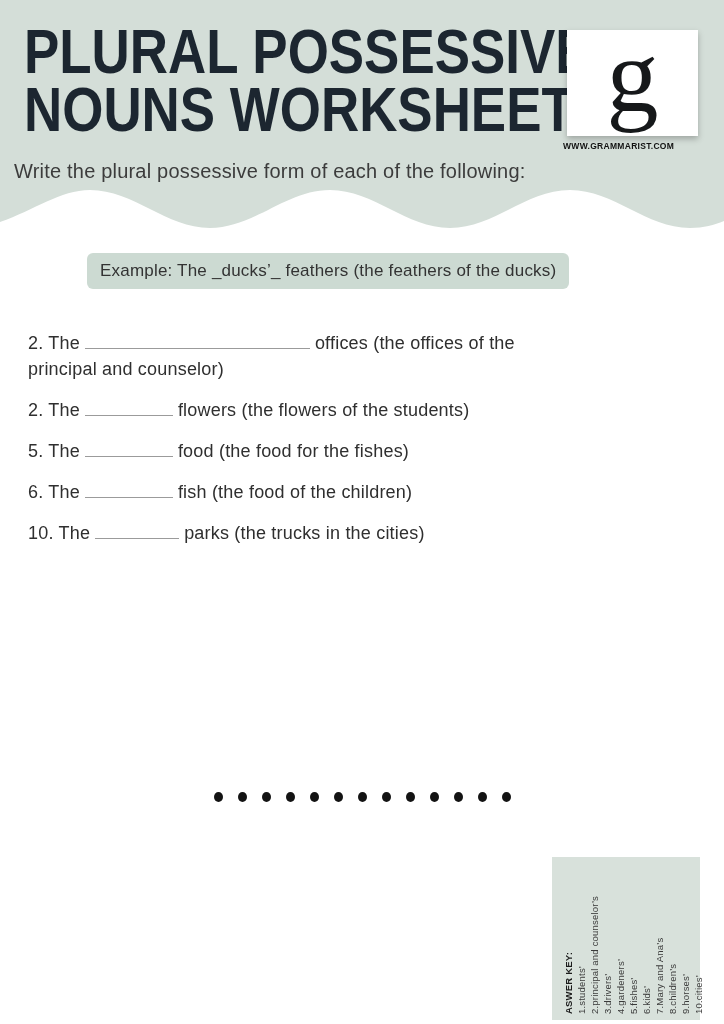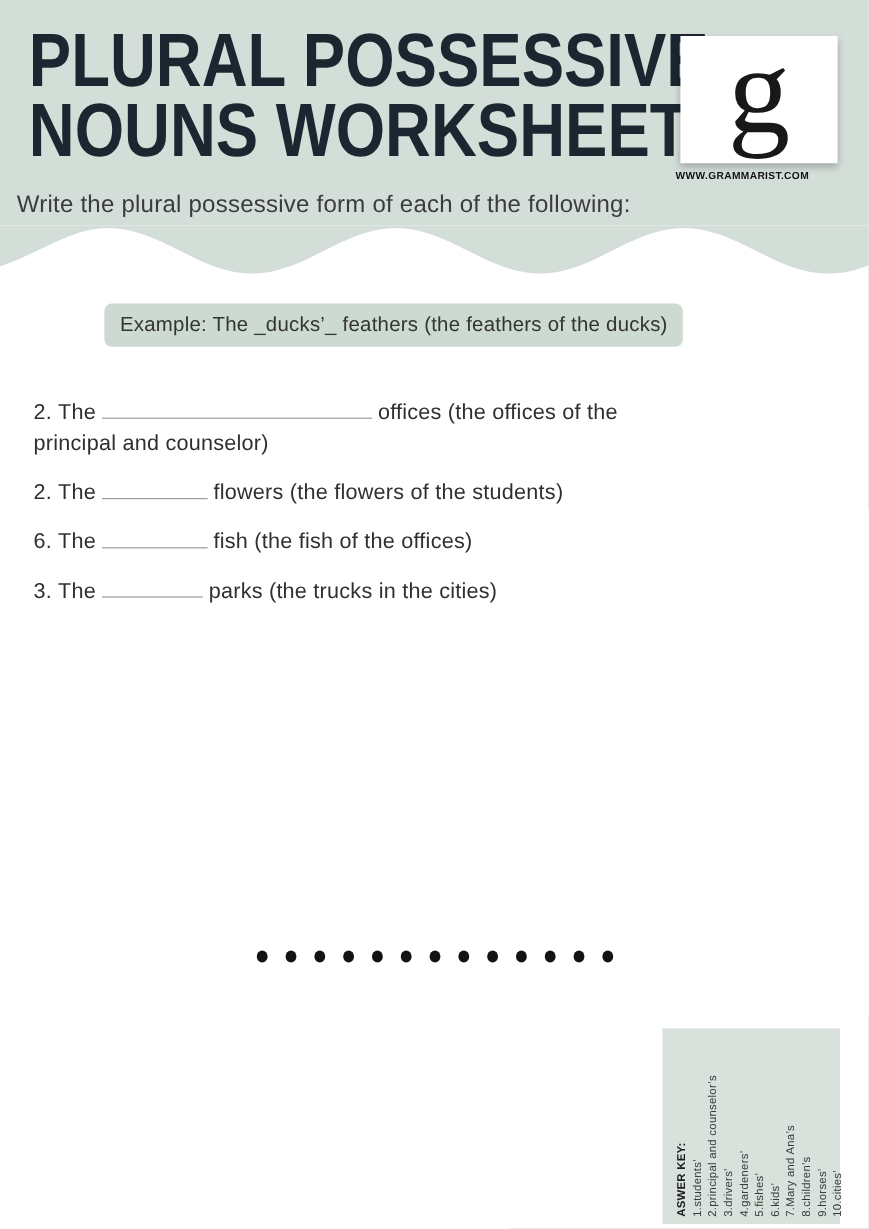--- a/index.html
+++ b/index.html
@@ -101,22 +101,23 @@
       C286,2 254,40 210,40
       C166,40 134,2 90,2
       C60,2 35,22 0,34 Z"></path>
   </svg>
 
   <div class="example-box" style="background: rgb(204, 218, 210);">Example: The _ducks’_ feathers (the feathers of the ducks)</div>
 
   <div class="questions">
       <div class="question"><span>2. The</span><span class="blank" style="width: 225px;"></span><span>offices (the offices of the principal and counselor)</span></div>
       <div class="question"><span>2. The</span><span class="blank" style="width: 88px;"></span><span>flowers (the flowers of the students)</span></div>
-      <div class="question"><span>6. The</span><span class="blank" style="width: 88px;"></span><span>fish (the fish of the offices)</span></div>
-      <div class="question"><span>3. The</span><span class="blank" style="width: 84px;"></span><span>parks (the trucks in the cities)</span></div>
+      <div class="question"><span>5. The</span><span class="blank" style="width: 88px;"></span><span>food (the food for the fishes)</span></div>
+      <div class="question"><span>6. The</span><span class="blank" style="width: 88px;"></span><span>fish (the food of the children)</span></div>
+      <div class="question"><span>10. The</span><span class="blank" style="width: 84px;"></span><span>parks (the trucks in the cities)</span></div>
     </div>
 
   <div class="dots">
       <span class="dot" style="background: rgb(19, 19, 19);"></span>
       <span class="dot" style="background: rgb(19, 19, 19);"></span>
       <span class="dot" style="background: rgb(19, 19, 19);"></span>
       <span class="dot" style="background: rgb(19, 19, 19);"></span>
       <span class="dot" style="background: rgb(19, 19, 19);"></span>
       <span class="dot" style="background: rgb(19, 19, 19);"></span>
       <span class="dot" style="background: rgb(19, 19, 19);"></span>

